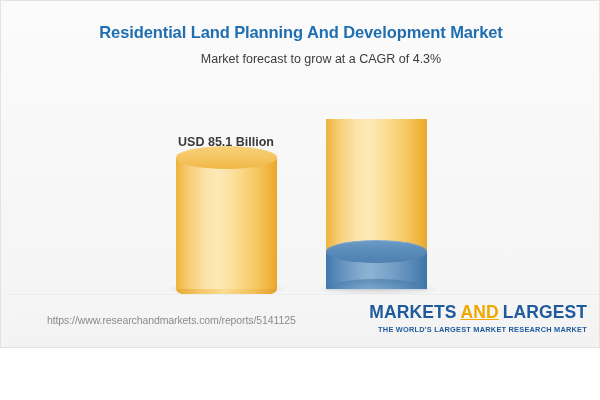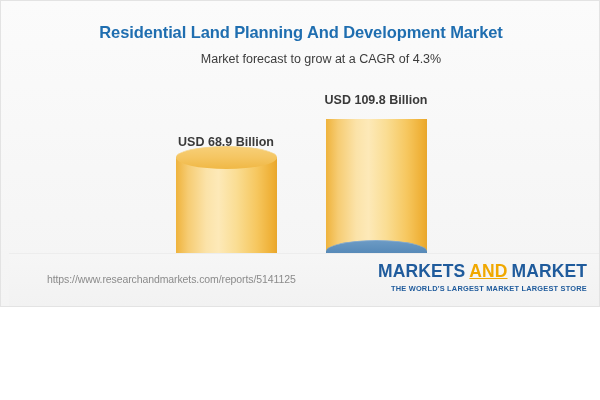--- a/index.html
+++ b/index.html
@@ -7,21 +7,21 @@
     padding: 0;
     background: #ffffff;
   }
   body {
     font-family: "Liberation Sans", sans-serif;
   }
 
   #card {
     position: relative;
     width: 600px;
-    height: 307px;
+    height: 348px;
     box-sizing: border-box;
     background: linear-gradient(180deg, #fbfbfb 0%, #f7f7f7 55%, #f4f4f4 100%);
     border: 1px solid #e3e3e3;
     overflow: hidden;
   }
 
   
   #header {
     position: absolute;
     top: 0; left: 0;
@@ -232,38 +232,37 @@
 <div id="card">
 
   <div id="header">
     <h1 id="chart-title">Residential Land Planning And Development Market</h1>
     <h2 id="chart-subtitle">Market forecast to grow at a CAGR of 4.3%</h2>
   </div>
 
   <div id="plot">
 
     <div class="bar-group g2024">
-      <div class="value-label">USD 68.9 Billion</div>
+      <div class="value-label">USD 85.1 Billion</div>
 
       <div class="cyl-shadow"></div>
 
       <div class="cylinder">
 
         <div class="seg gold" style="height:132px; position:relative;">
           <div class="base" style="bottom:-11px;"></div>
           <div class="seg-body"></div>
           <div class="cap cap-gold" style="top:-11px;"></div>
         </div>
       </div>
 
       <div class="category-label">2024</div>
     </div>
 
     <div class="bar-group g2030">
-      <div class="value-label">USD 109.8 Billion</div>
 
       <div class="cyl-shadow"></div>
 
       <div class="cylinder">
 
         <div class="seg gold" style="height:132px; position:relative;">
           <div class="base" style="bottom:-11px;"></div>
           <div class="seg-body"></div>
         </div>
 
@@ -275,18 +274,18 @@
       </div>
 
     </div>
 
   </div>
 
   <div id="footer">
     <div id="source-url">https://www.researchandmarkets.com/reports/5141125</div>
 
     <div id="logo">
-      <div id="logo-wordmark"><span>MARKETS</span><span class="gold-word" style="margin:12px 4px;text-decoration:underline;">AND</span><span>MARKET</span></div>
-      <div id="logo-tagline">THE WORLD'S LARGEST MARKET LARGEST STORE</div>
+      <div id="logo-wordmark"><span>MARKETS</span><span class="gold-word" style="margin:12px 4px;text-decoration:underline;">AND</span><span>LARGEST</span></div>
+      <div id="logo-tagline">THE WORLD'S LARGEST MARKET RESEARCH MARKET</div>
     </div>
   </div>
 
 </div>
 
 </body></html>

